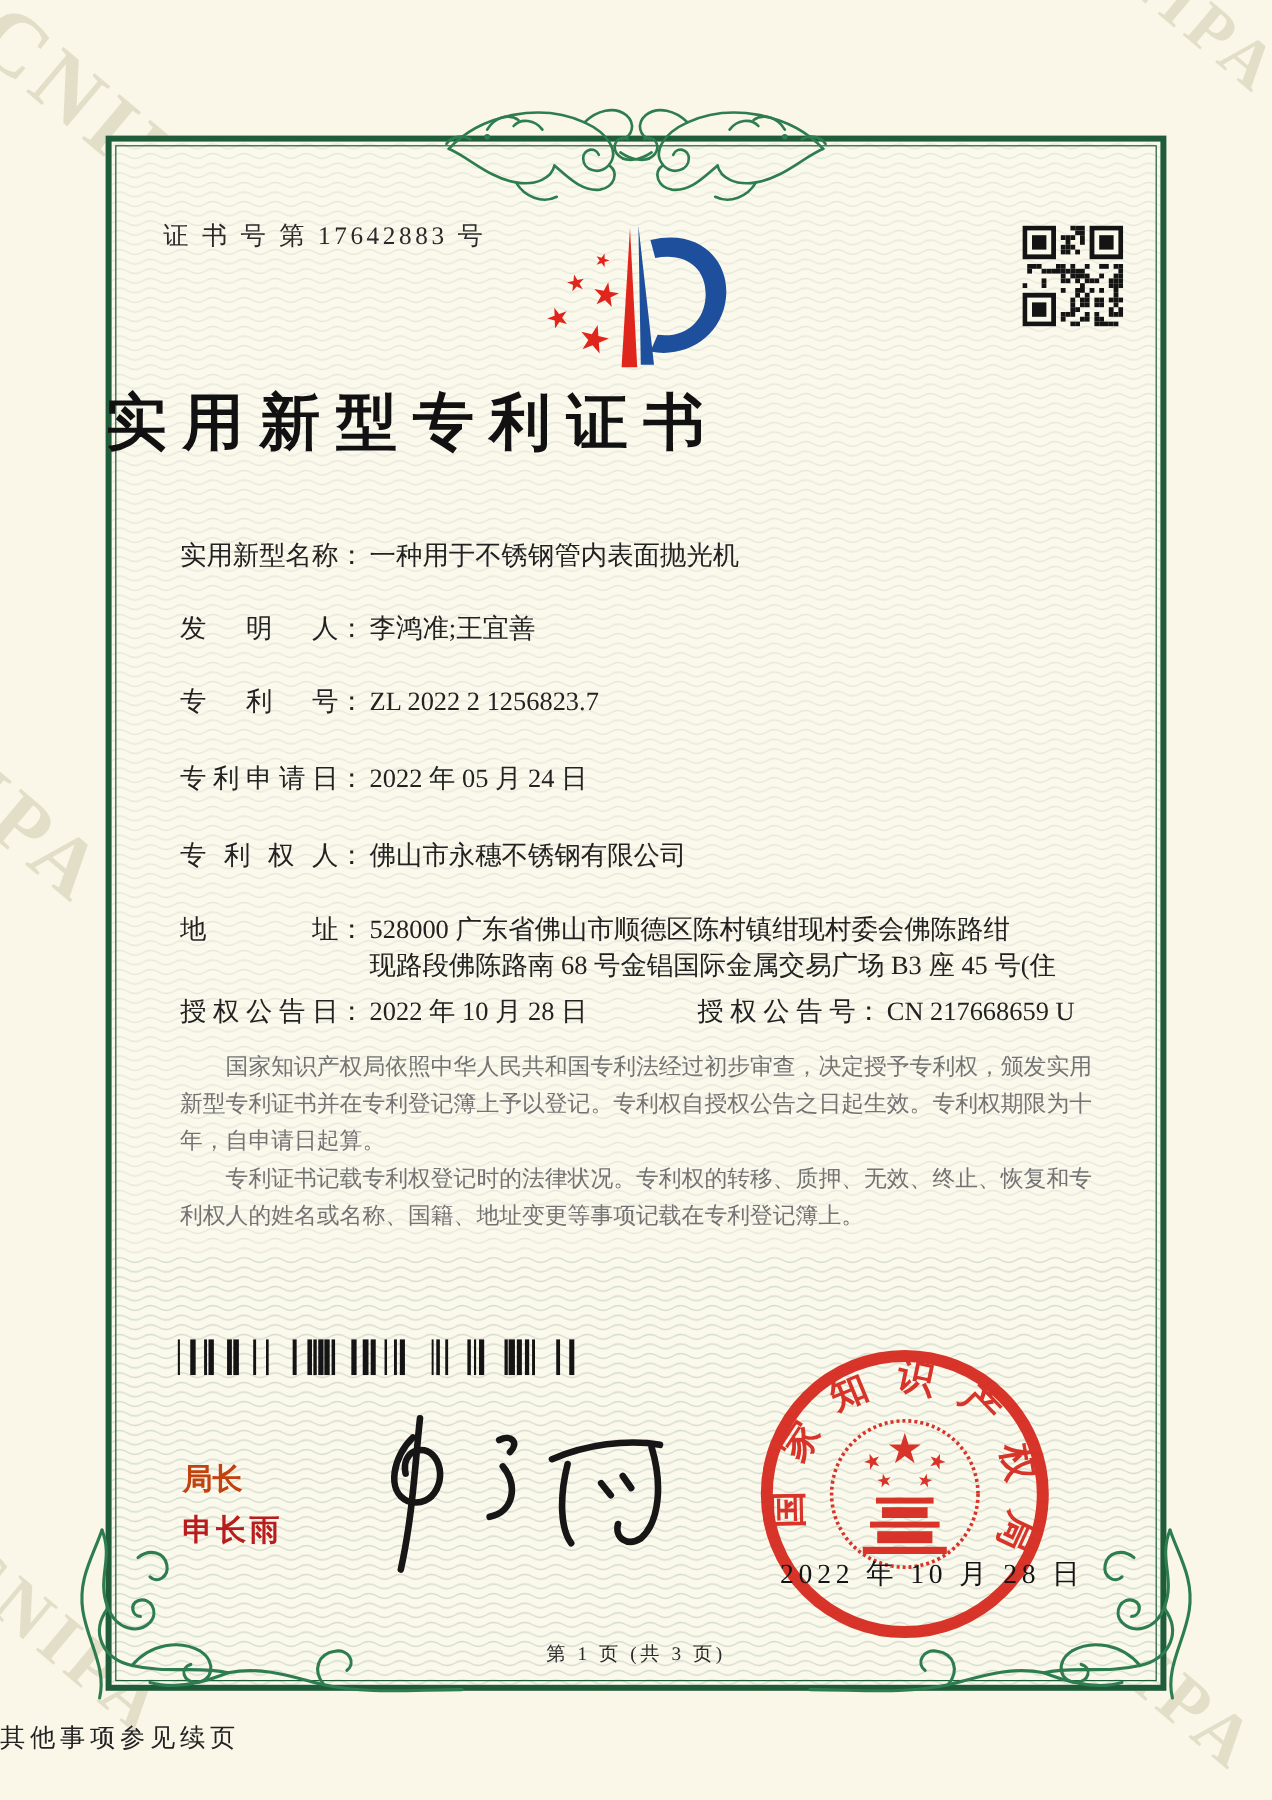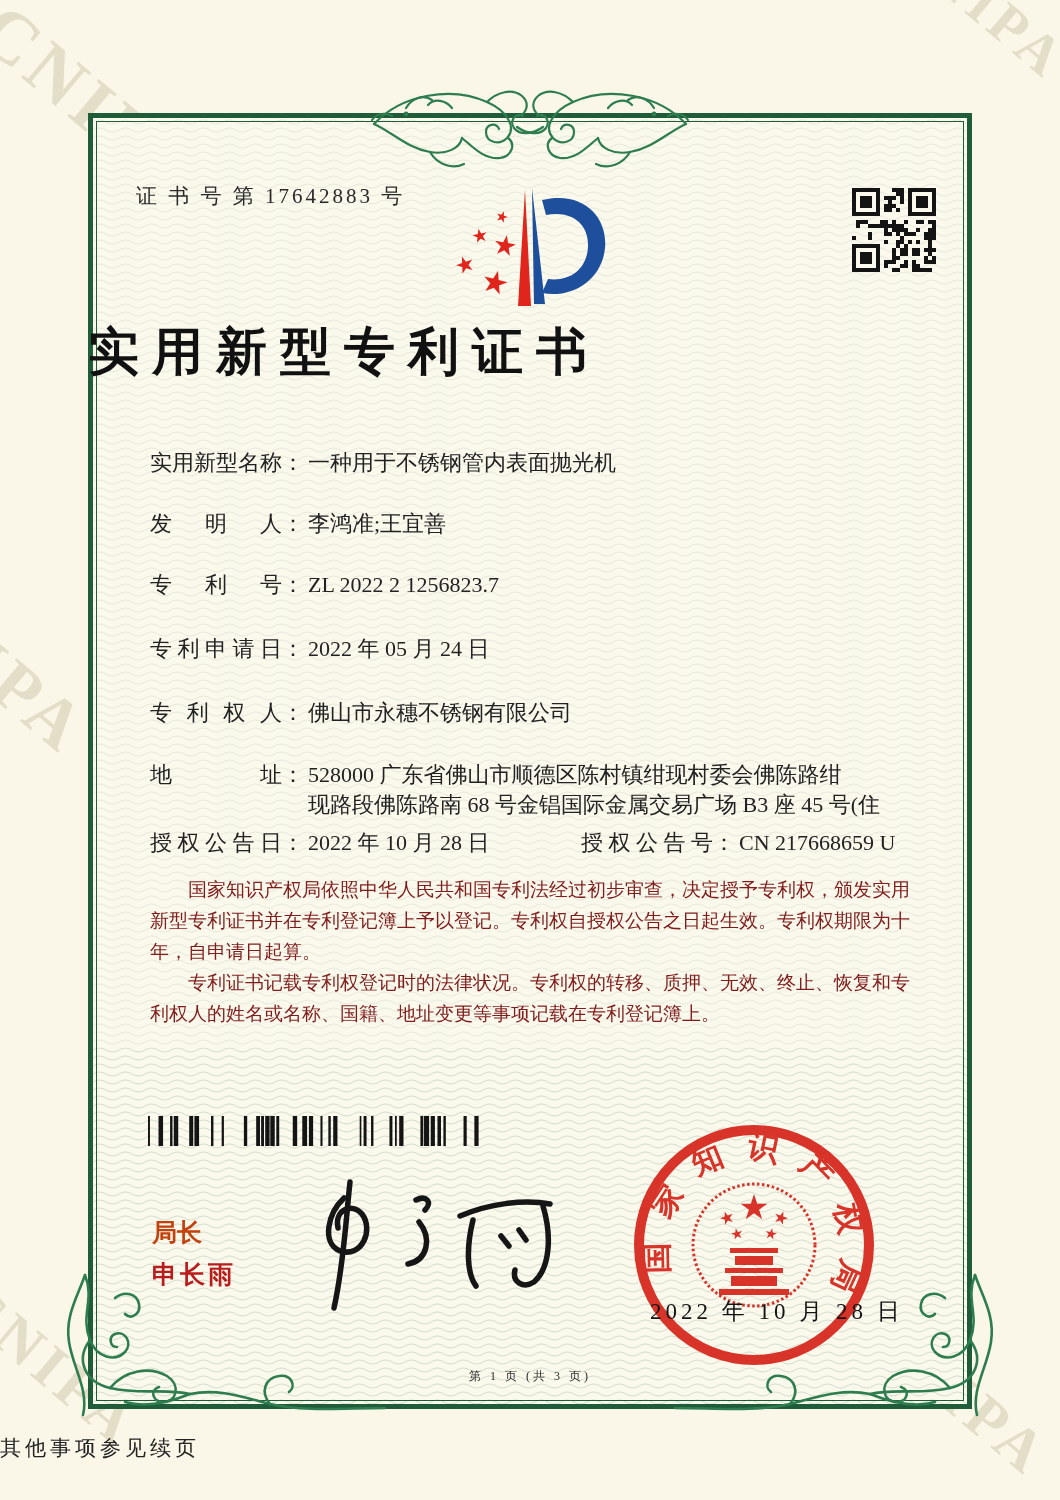--- a/index.html
+++ b/index.html
@@ -52,42 +52,42 @@
     display:inline-block;width:132px;
     text-align:justify;text-align-last:justify;
     flex:0 0 132px;
   }
   .colon{flex:0 0 auto;}
   .val{margin-left:4px;white-space:pre-line;}
   .subfield{position:absolute;left:395px;top:0;display:flex;align-items:flex-start;margin-left:36px;}
   .para{
     position:absolute;left:150px;width:775px;
     font-size:19px;line-height:31px;
-    text-align:justify;color:#7f1d1d;
+    text-align:justify;color:#737373;
     text-indent:38px;white-space:pre-line;
     margin:0;
   }
   .director-title{
     position:absolute;left:152px;top:1216px;
     font-family:"Liberation Sans","DejaVu Sans",sans-serif;
     font-weight:600;font-size:25px;color:#c2410c;
   }
   .director-name{
     position:absolute;left:152px;top:1258px;
     font-family:"Liberation Sans","DejaVu Sans",sans-serif;
     font-weight:600;font-size:25px;color:#b91c1c;letter-spacing:3px;
   }
   .seal-date{
     position:absolute;left:650px;top:1296px;width:215px;
     font-size:23px;letter-spacing:4px;color:#141414;
     text-align:center;white-space:nowrap;
   }
   .page-info{
     position:absolute;left:88px;top:1368px;width:884px;
-    text-align:center;font-size:12px;letter-spacing:3px;color:#2a2a2a;
+    text-align:center;font-size:16px;letter-spacing:3px;color:#2a2a2a;
   }
   .cont-note{
     position:absolute;left:0;top:1434px;width:1060px;
     font-size:21px;letter-spacing:4px;color:#222;
   }
 </style>
 </head>
 <body>
 
 <span class="wm" style="left:-40px;top:60px;font-size:74px;">CNIPA</span>

